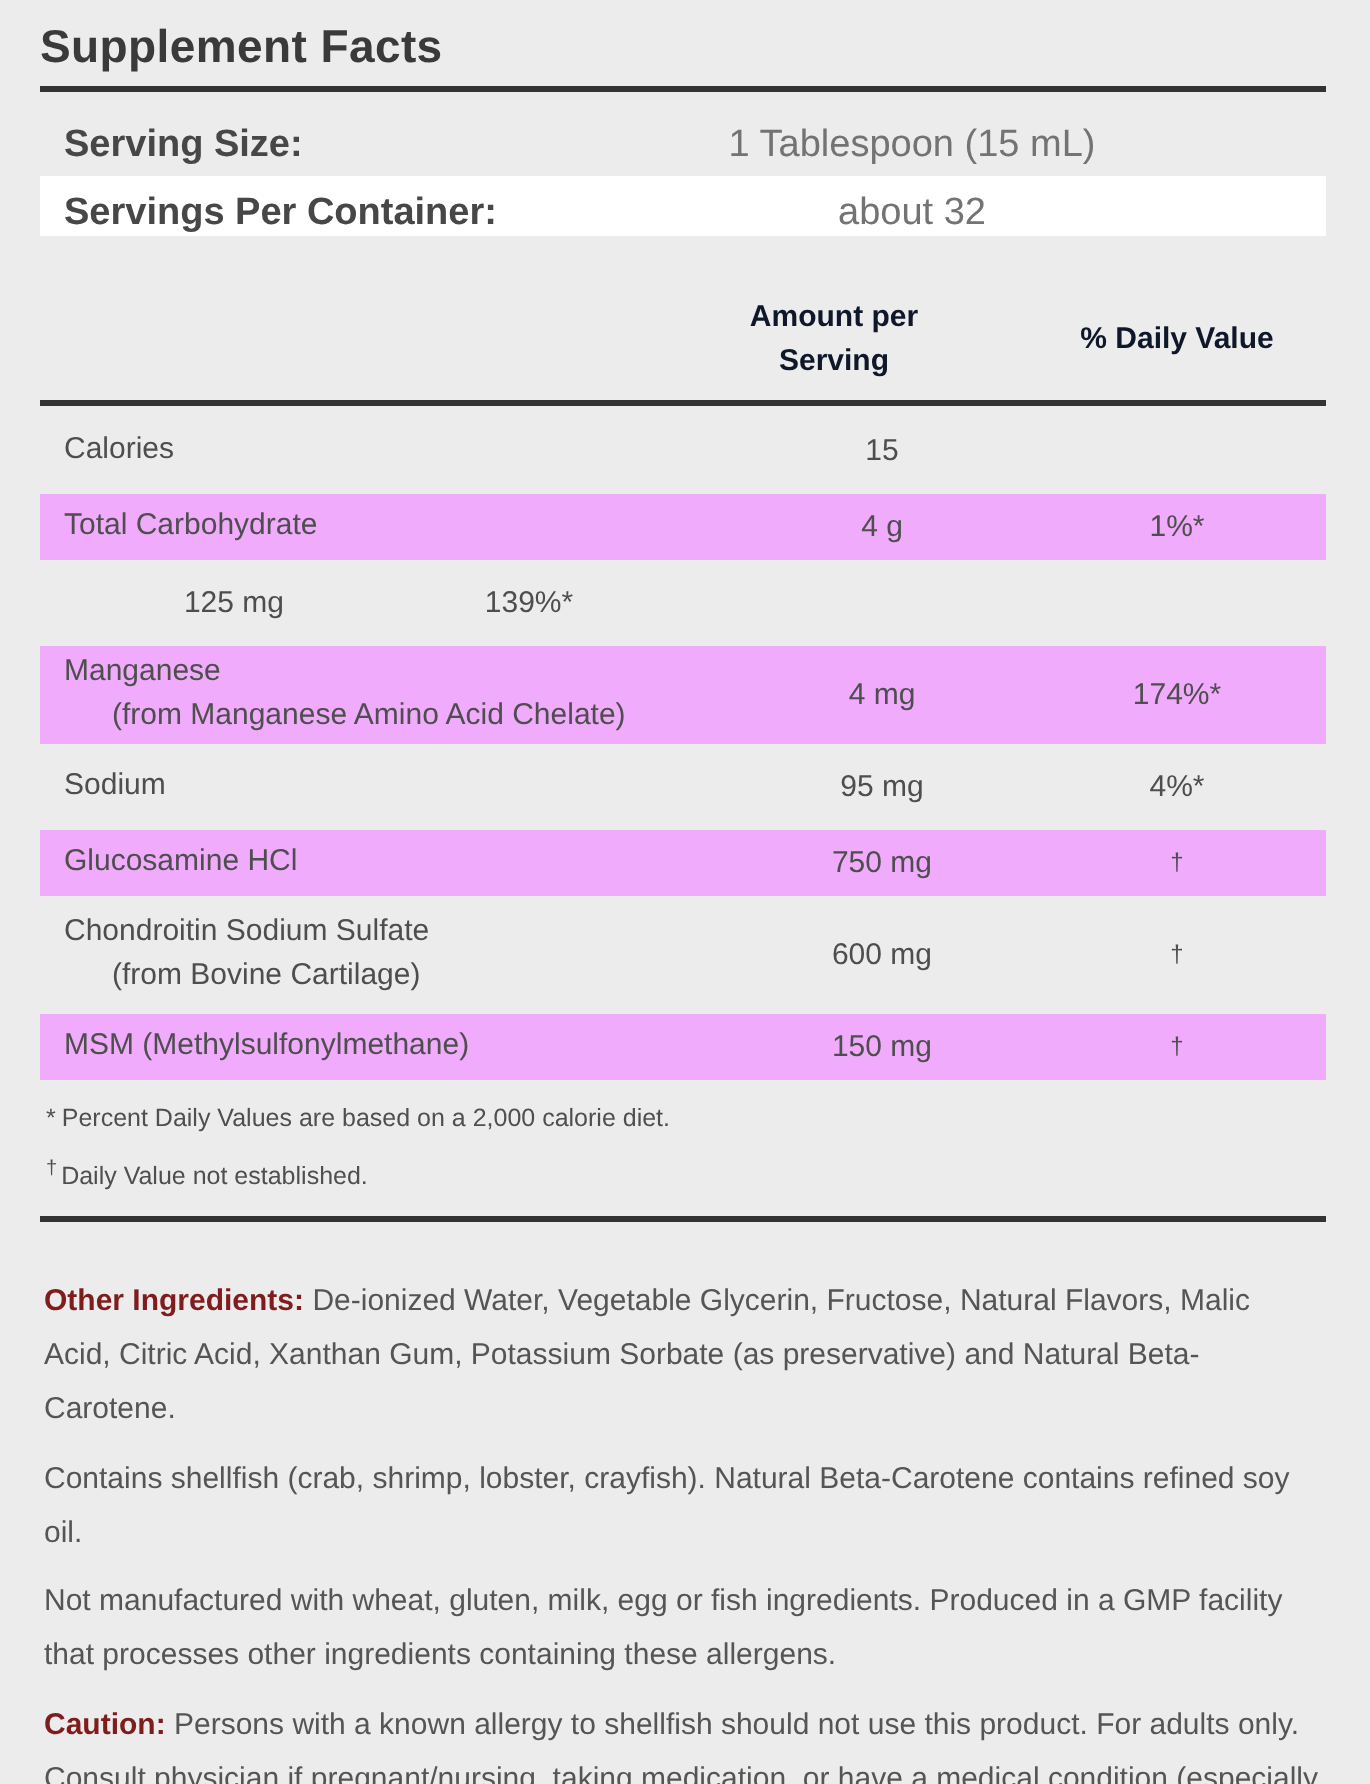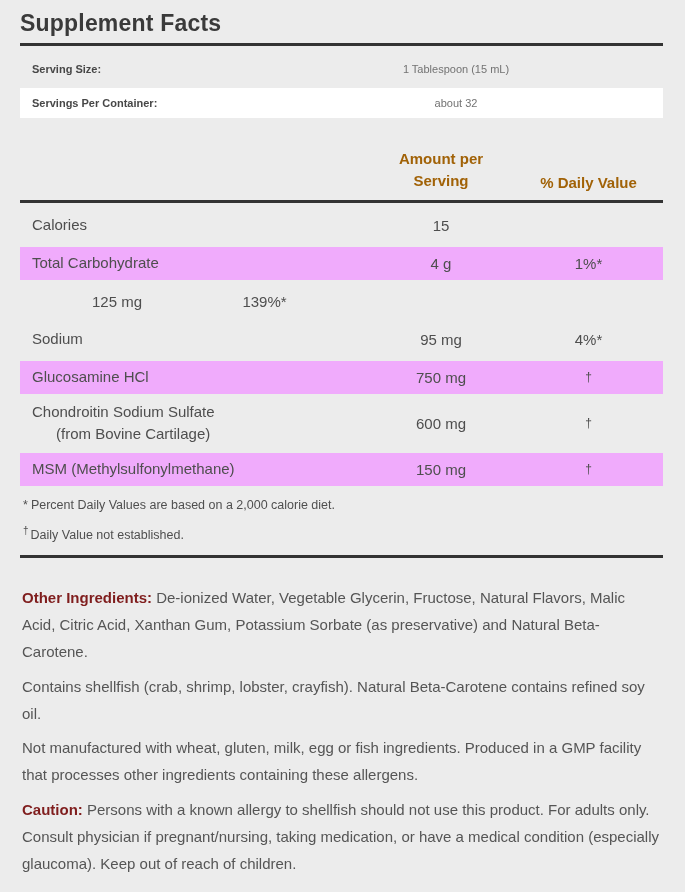--- a/index.html
+++ b/index.html
@@ -17,33 +17,33 @@
     font-size: 23px; font-weight: bold; color: #3a3a3a;
     letter-spacing: 0.2px; margin: 2px 0 6px 0;
   }
   .rule { height: 3px; background: #333333; border: 0; }
   .rule.title-rule { margin-bottom: 8px; }
   .rule.header-rule { margin: 0 0 6px 0; }
   .rule.foot-rule { margin: 12px 0 0 0; }
 
   
   .srow {
-    display: flex; align-items: center;
+    display: flex; align-items: flex-end;
     min-height: 30px; padding: 0 12px; margin-bottom: 4px;
-    font-size: 11px;
+    font-size: 19px;
   }
   .srow.white { background: #ffffff; }
   .srow .slabel { flex: 1; font-weight: bold; color: #474747; }
   .srow .svalue { width: 390px; text-align: center; color: #737373; }
 
   
   .hrow {
-    display: flex; align-items: flex-end;
+    display: flex; align-items: center;
     margin-top: 30px; padding: 0 12px 8px 12px;
-    font-weight: bold; color: #a16207; font-size: 15px;
+    font-weight: bold; color: #0f172a; font-size: 15px; gap: 24px;
   }
   .hrow .hspacer { flex: 1; }
   .hrow .hamount { width: 170px; text-align: center; }
   .hrow .hamount span { display: block; max-width: 100px; margin: 0 auto; line-height: 1.45; }
   .hrow .hdv { width: 125px; text-align: center; padding-bottom: 1px; }
 
   
   .row {
     display: flex; align-items: center;
     min-height: 29px; padding: 2px 12px; margin-bottom: 5px;
@@ -104,20 +104,25 @@
   </div>
   <div class="row white">
     <span class="name"><span>Total Carbohydrate</span></span>
     <span class="amount">4 g</span>
     <span class="dv">1%*</span>
   </div>
   <div class="row">
     <span class="amount">125 mg</span>
     <span class="dv">139%*</span>
   </div>
+  <div class="row white">
+    <span class="name"><span>Manganese</span><span class="sub">(from Manganese Amino Acid Chelate)</span></span>
+    <span class="amount">4 mg</span>
+    <span class="dv">174%*</span>
+  </div>
   <div class="row">
     <span class="name"><span>Sodium</span></span>
     <span class="amount">95 mg</span>
     <span class="dv">4%*</span>
   </div>
   <div class="row white">
     <span class="name"><span>Glucosamine HCl</span></span>
     <span class="amount">750 mg</span>
     <span class="dv dagger">†</span>
   </div>

